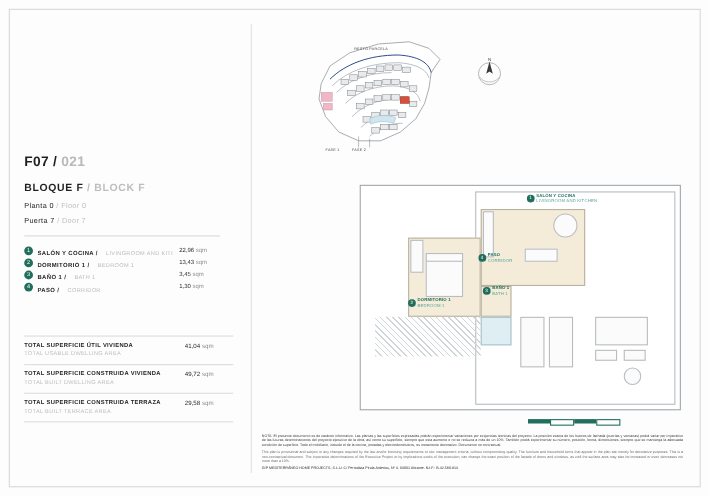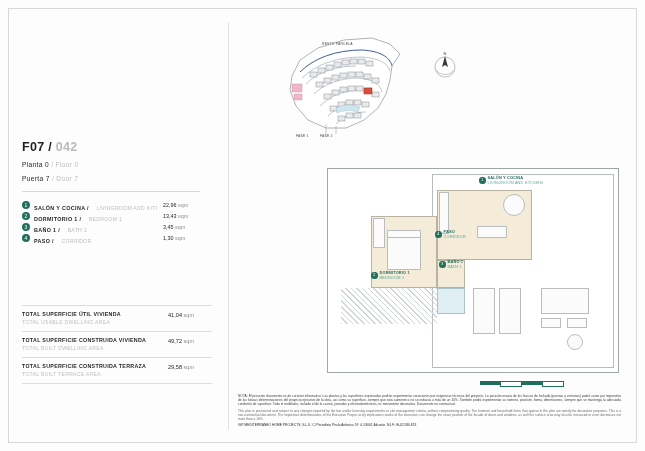--- a/index.html
+++ b/index.html
@@ -348,23 +348,30 @@
         <path d="M17 6 L20 17 L17 15 L14 17 Z" fill="#3a3a3a"></path>
         <path d="M8 20 C12 26 22 26 26 20" fill="none" stroke="#8e9499" stroke-width="0.5"></path>
         <text x="17" y="5" font-size="4" text-anchor="middle" fill="#3a3a3a" font-family="Liberation Sans, sans-serif">N</text>
       </svg>
     </div>
   </div>
 
   <div class="left-col">
     <div class="unit-title">
       <span>F07 /</span>
-      <span class="muted">042</span>
-    </div>
-
+      <span class="muted">021</span>
+    </div>
+
+    <div class="block-line">
+      <span>BLOQUE</span>
+      <span>F</span>
+      <span class="muted">/</span>
+      <span class="muted">BLOCK</span>
+      <span class="muted">F</span>
+    </div>
 
     <div class="floor-line">
       <span class="val">Planta</span>
       <span class="val">0</span>
       <span class="muted">/</span>
       <span class="muted">Floor</span>
       <span class="muted">0</span>
     </div>
     <div class="floor-line">
       <span class="val">Puerta</span>

